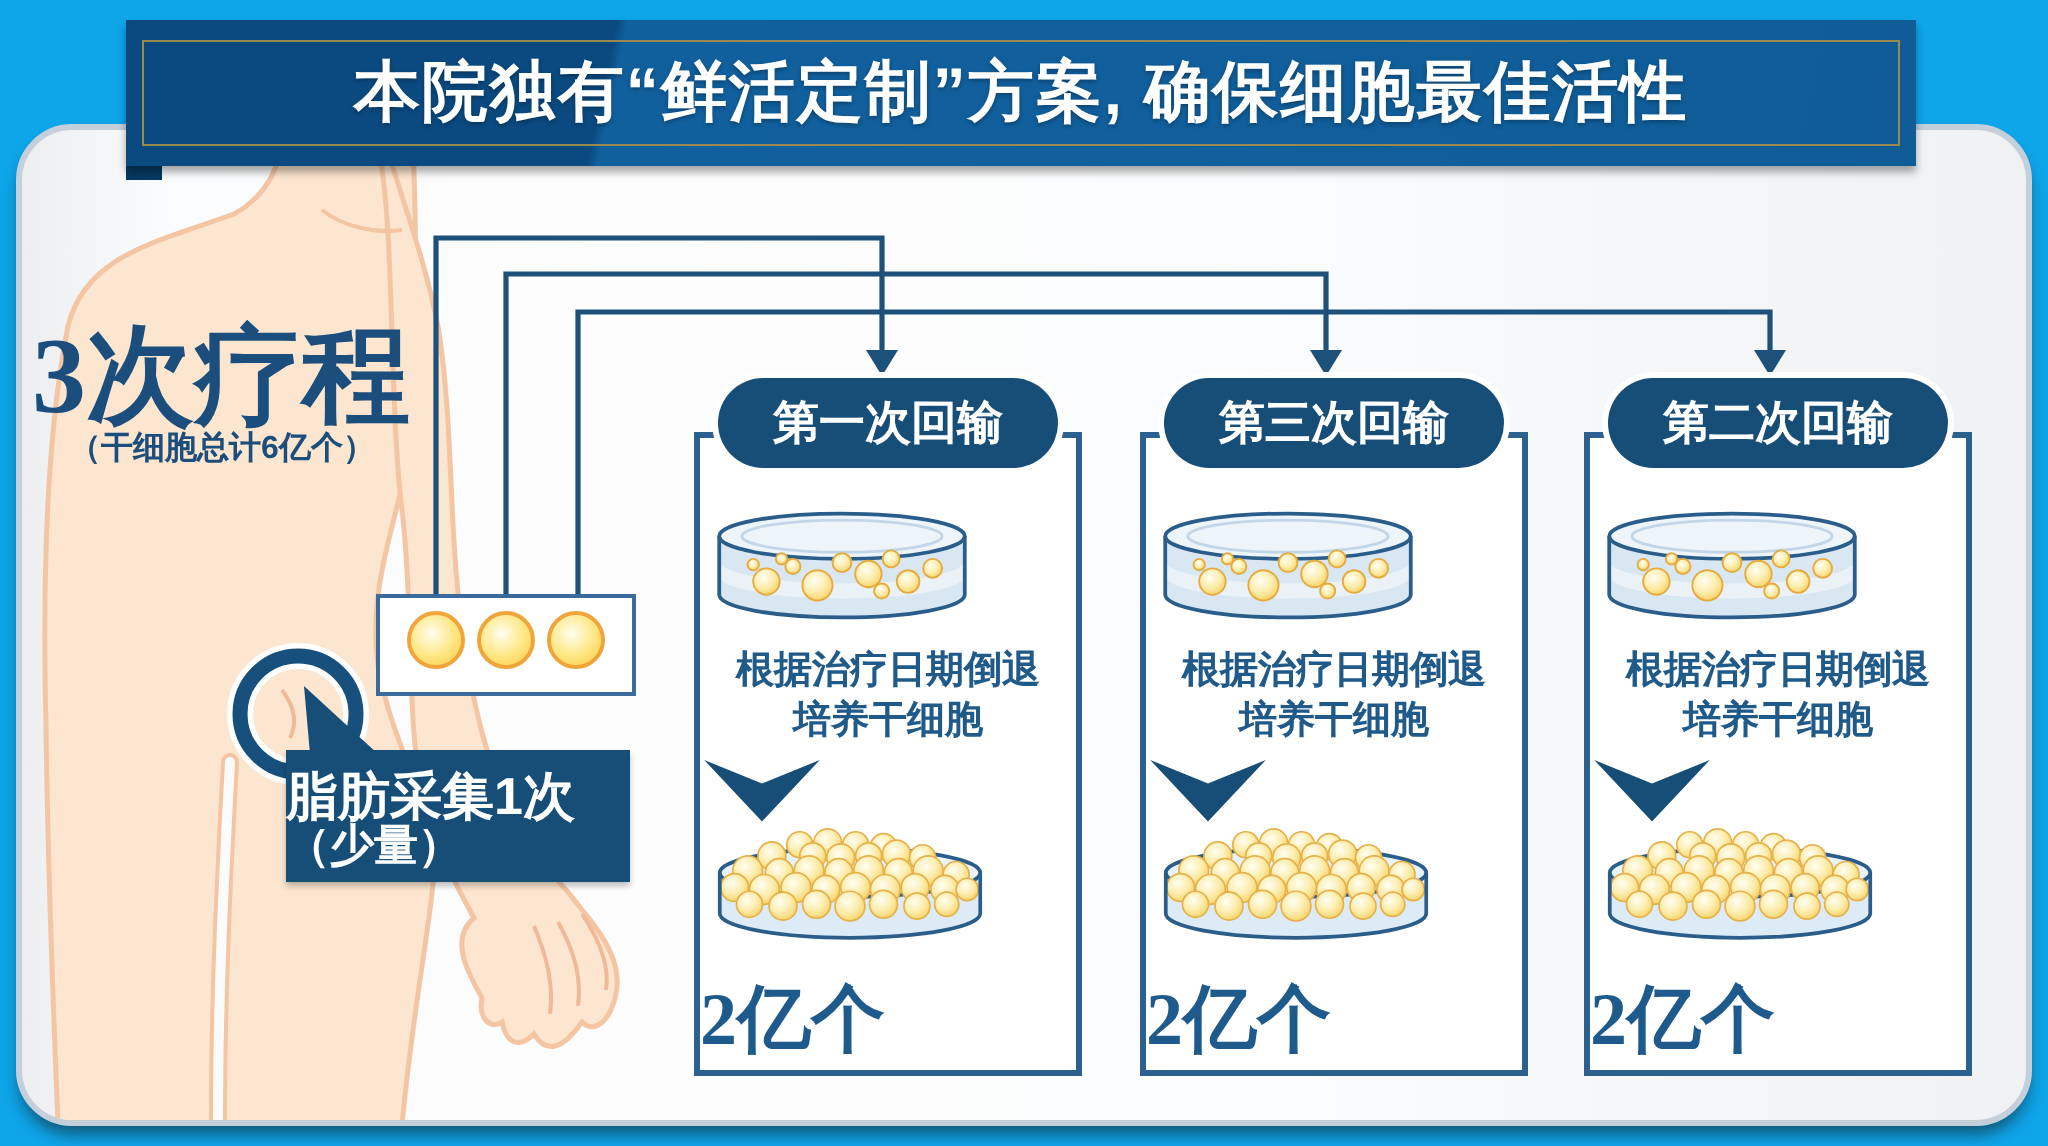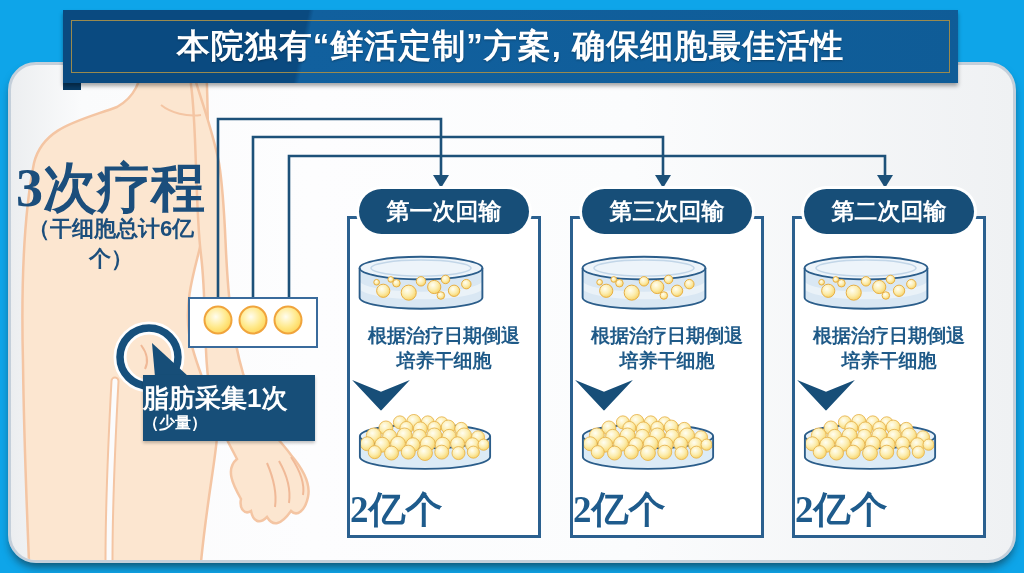--- a/index.html
+++ b/index.html
@@ -33,38 +33,38 @@
   }
   .banner-fold{position:absolute;left:63px;top:83px;width:18px;height:7px;background:#083a63;z-index:29;}
   
   .plan-title{
     position:absolute;left:16px;top:152px;width:190px;text-align:left;
     font-family:"Liberation Serif","DejaVu Serif",serif;
     font-size:54px;font-weight:700;color:#1b4e7c;z-index:12;
   }
   .plan-subtitle{
     position:absolute;left:6px;top:214px;width:210px;text-align:center;
-    font-size:22px;font-weight:700;color:#1b4e7c;z-index:12;
+    font-size:16px;font-weight:700;color:#1b4e7c;z-index:12;
   }
   
   .sample-box{
     position:absolute;left:188px;top:297px;width:126px;height:47px;
     background:#ffffff;border:2px solid #3a6b9c;z-index:16;
   }
   
   .ring-svg{position:absolute;left:108px;top:316px;z-index:17;}
   
   .collect-label{
     position:absolute;left:143px;top:375px;width:172px;height:66px;
     background:#174e78;color:#fff;text-align:left;z-index:18;
     display:flex;flex-direction:column;justify-content:center;
     box-shadow:0 2px 3px rgba(0,0,0,.25);
   }
   .collect-label .l1{font-size:26px;font-weight:700;line-height:30px;}
-  .collect-label .l2{font-size:16px;font-weight:700;line-height:20px;}
+  .collect-label .l2{font-size:22px;font-weight:700;line-height:20px;}
   .collect-tail{position:absolute;left:143px;top:341px;z-index:17;}
   
   .flow-svg{position:absolute;left:0;top:0;z-index:14;pointer-events:none;}
   
   .col{
     position:absolute;top:216px;width:188px;height:316px;
     background:#ffffff;border:3px solid #2b608f;z-index:15;
     display:flex;flex-direction:column;
   }
   .col1{left:347px;} .col2{left:570px;} .col3{left:792px;}

